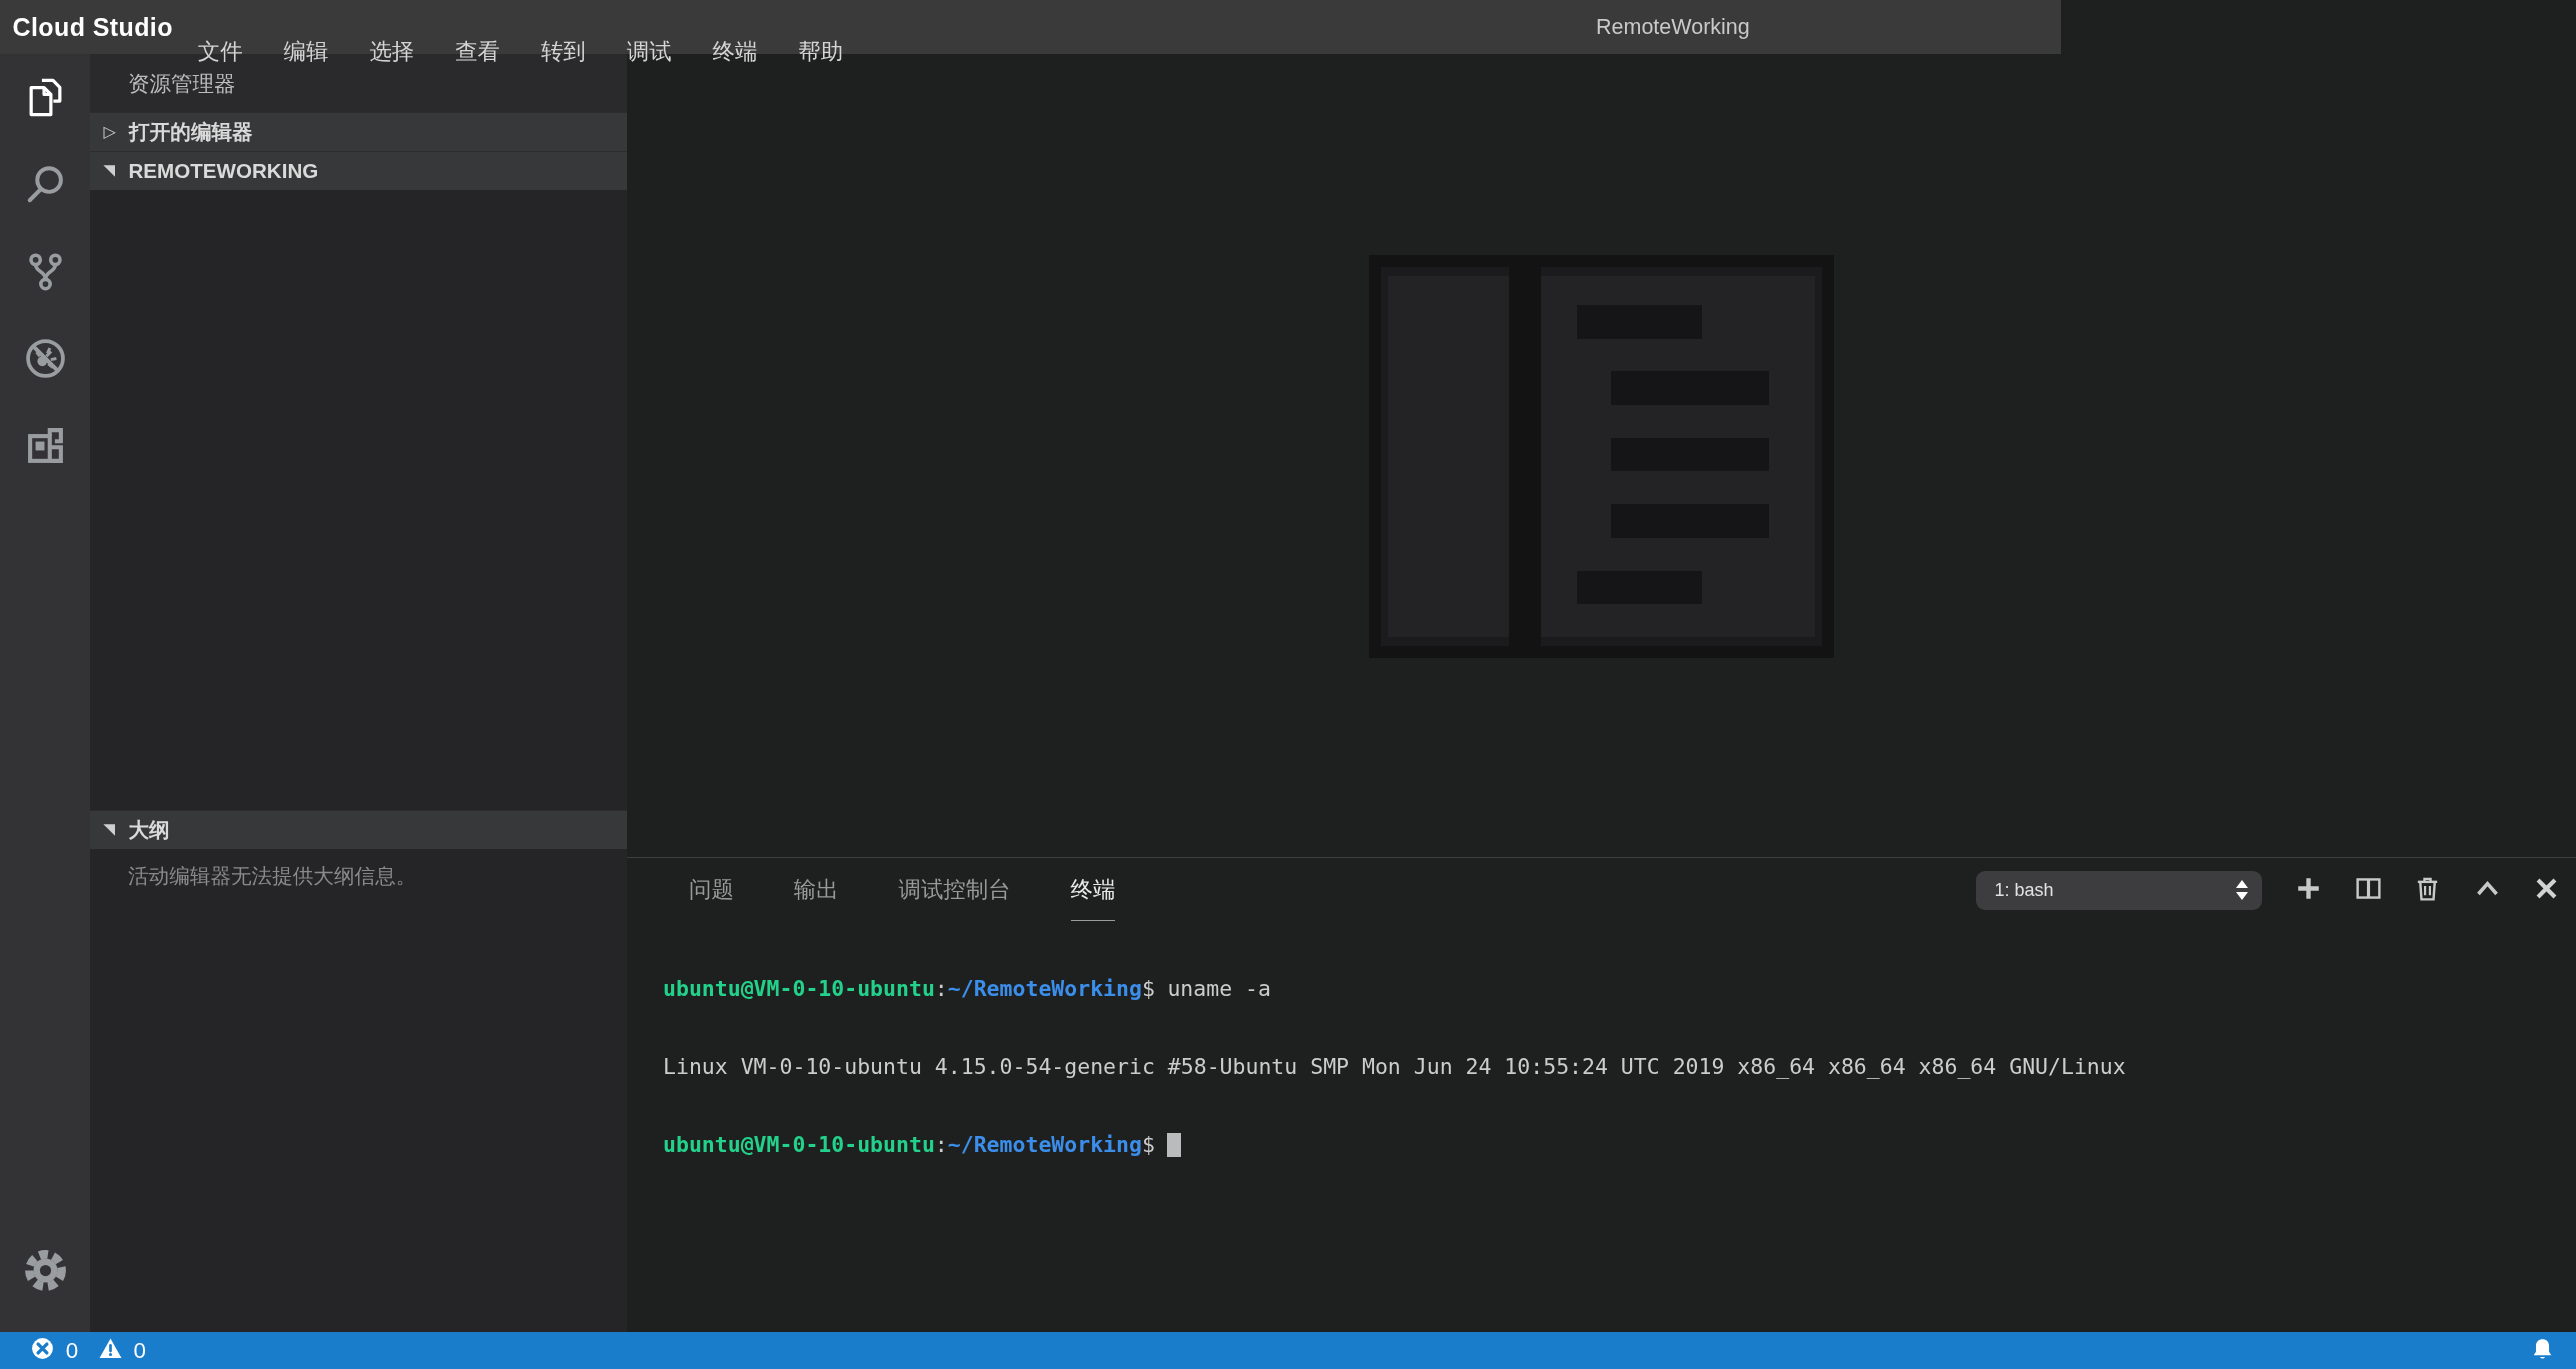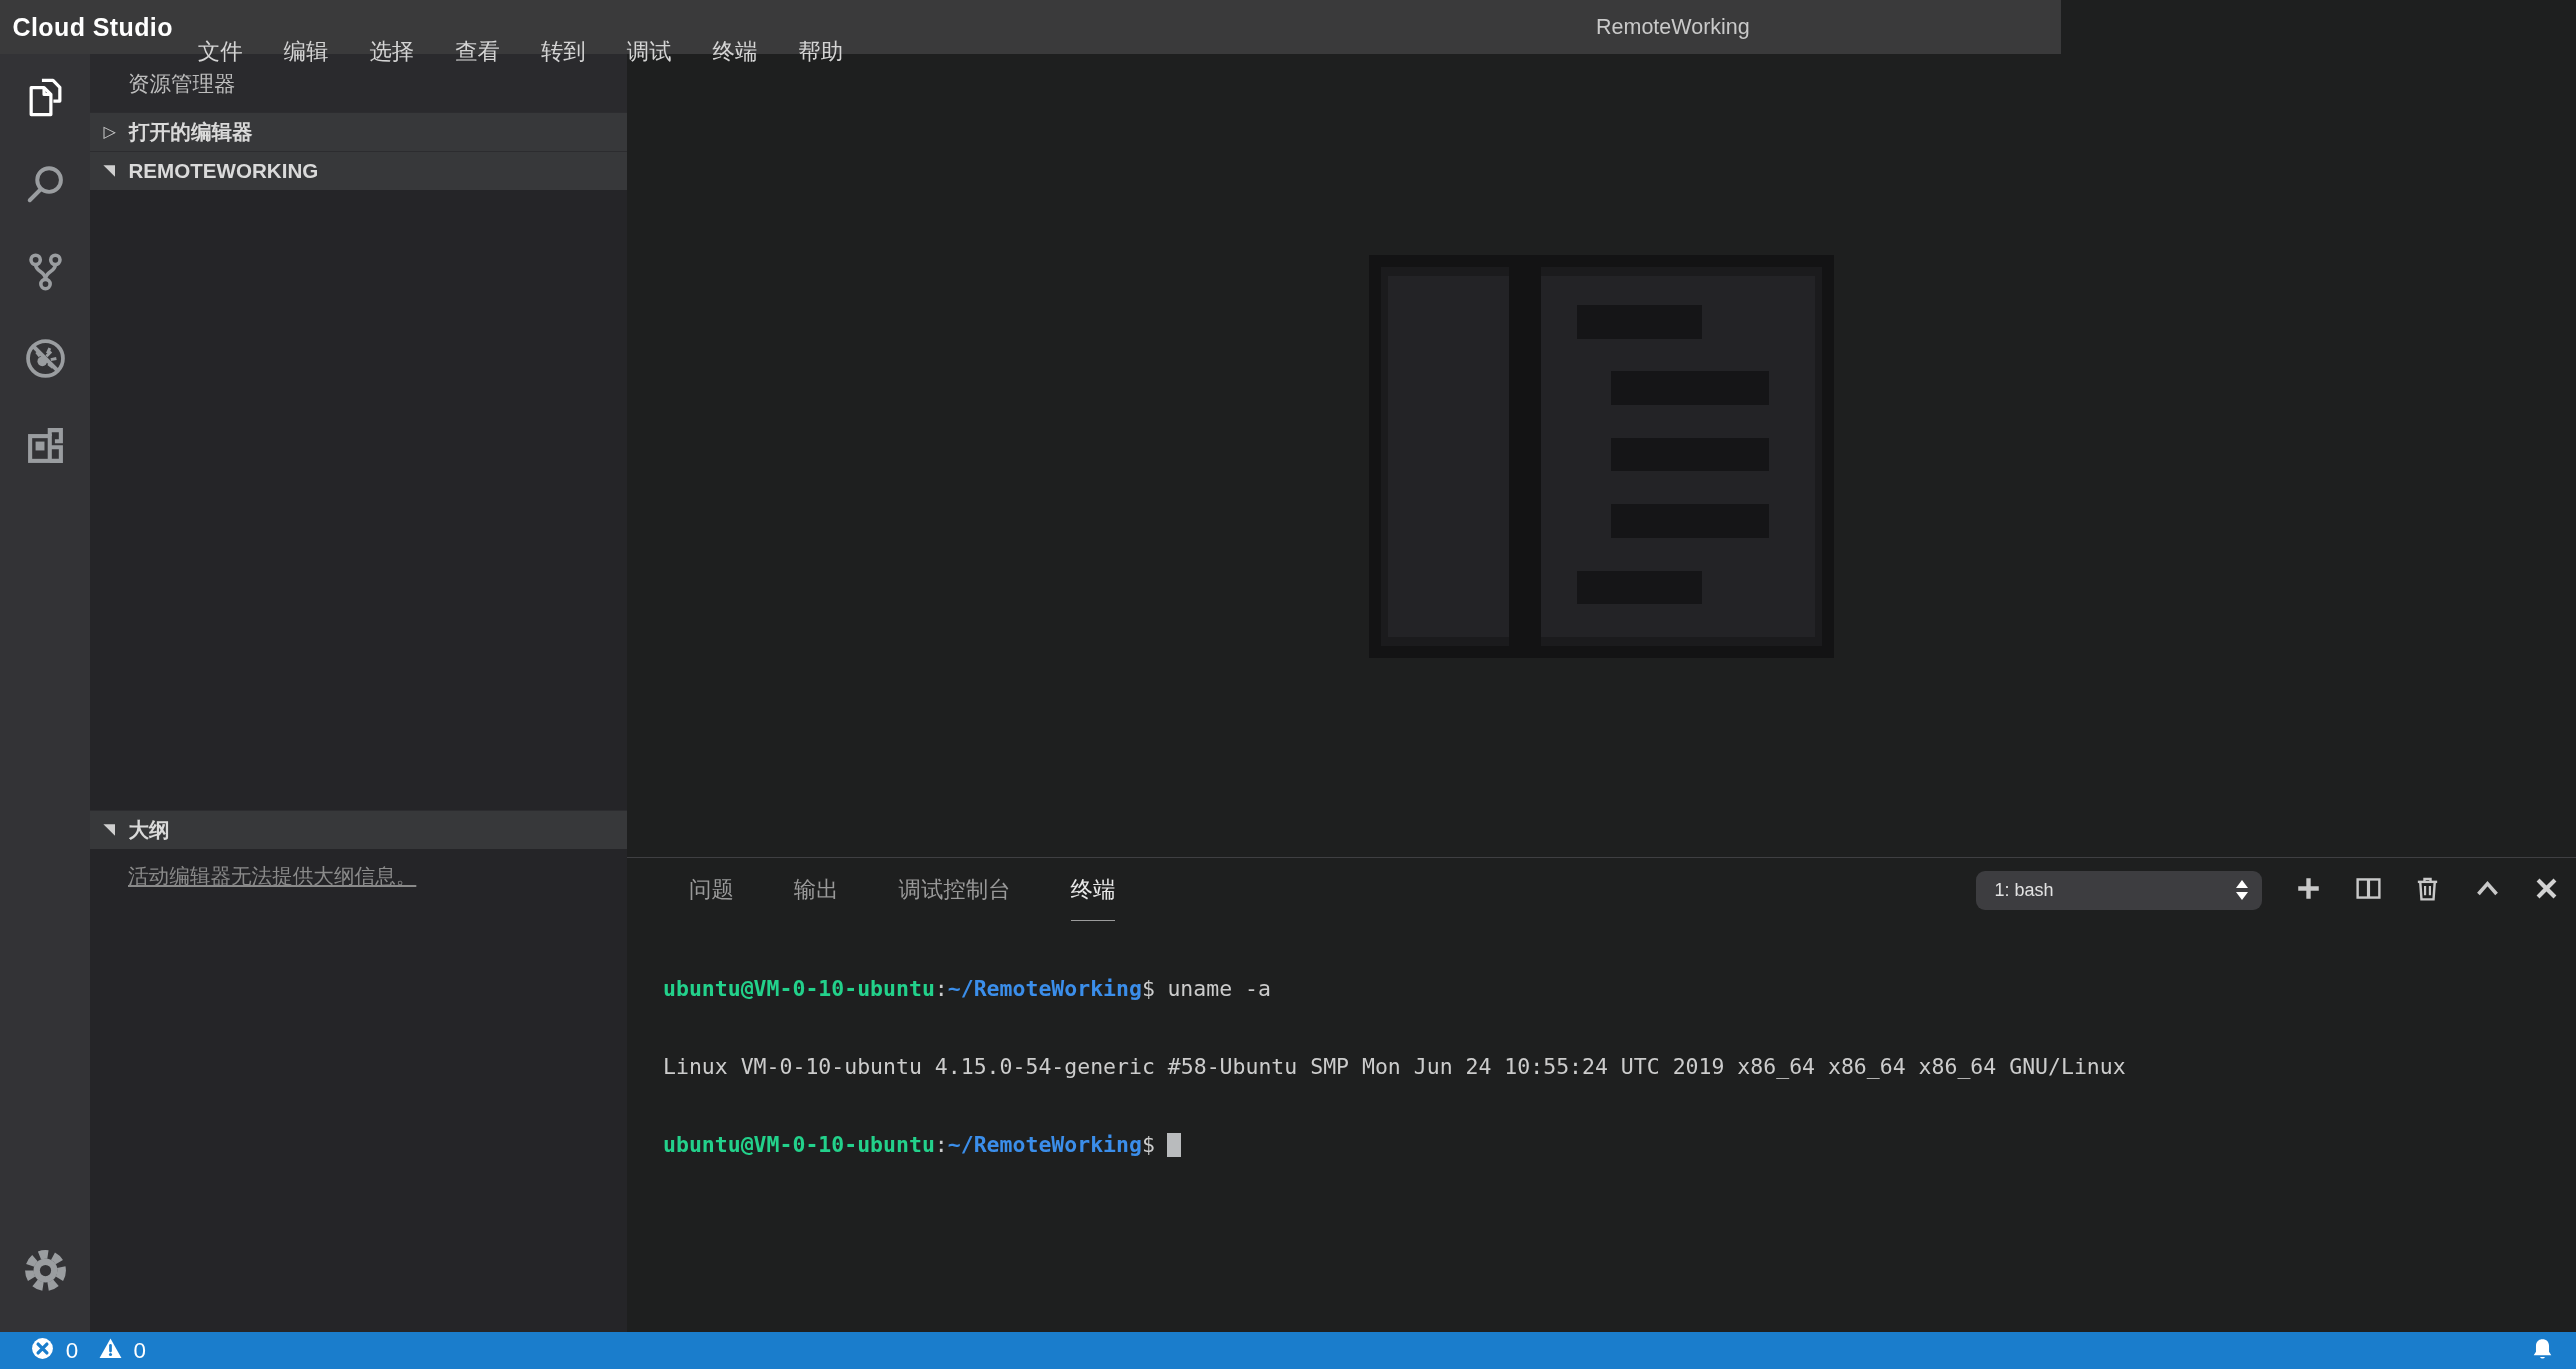--- a/index.html
+++ b/index.html
@@ -33,21 +33,21 @@
   .sidebar-title{height:58px;background:#2a2a2d;display:flex;align-items:center;
     padding-left:38px;font-size:21.5px;color:#bcbcbc;}
   .tree-section{height:39px;background:var(--section-header-bg,#37383a);display:flex;
     align-items:center;padding-left:13.4px;gap:13.4px;border-top:0.9px solid #2c2c2f;cursor:pointer;}
   .tree-section .label{font-weight:bold;font-size:20.6px;color:#dadada;}
   .twisty-collapsed{font-size:16px;color:#cfcfcf;line-height:1;}
   .twisty-expanded{width:11.6px;height:11.6px;background:#cfcfcf;
     clip-path:polygon(0 0,100% 0,100% 100%);}
   .outline-header{position:absolute;left:0;top:756px;width:537px;}
   .outline-msg{position:absolute;left:38px;top:807px;font-size:20.6px;color:#8a8a8a;
-    width:465px;line-height:29px;text-decoration:underline;}
+    width:465px;line-height:29px;}
 
   
   .editor{position:absolute;left:627px;top:54px;width:1949px;height:804px;
     background:var(--editor-bg,#1e1f1f);display:flex;align-items:center;justify-content:center;}
   .watermark{width:465px;height:403px;background:#1b1b1d;border:12.5px solid #131314;
     position:relative;}
   .wm-left{position:absolute;left:7.2px;top:9px;bottom:9px;width:121px;background:#232326;}
   .wm-divider{position:absolute;left:128px;top:0;bottom:0;width:32px;background:#131314;}
   .wm-right{position:absolute;left:160px;top:9px;bottom:9px;right:7.2px;background:#232326;}
   .wm-bar{position:absolute;background:#151517;}

